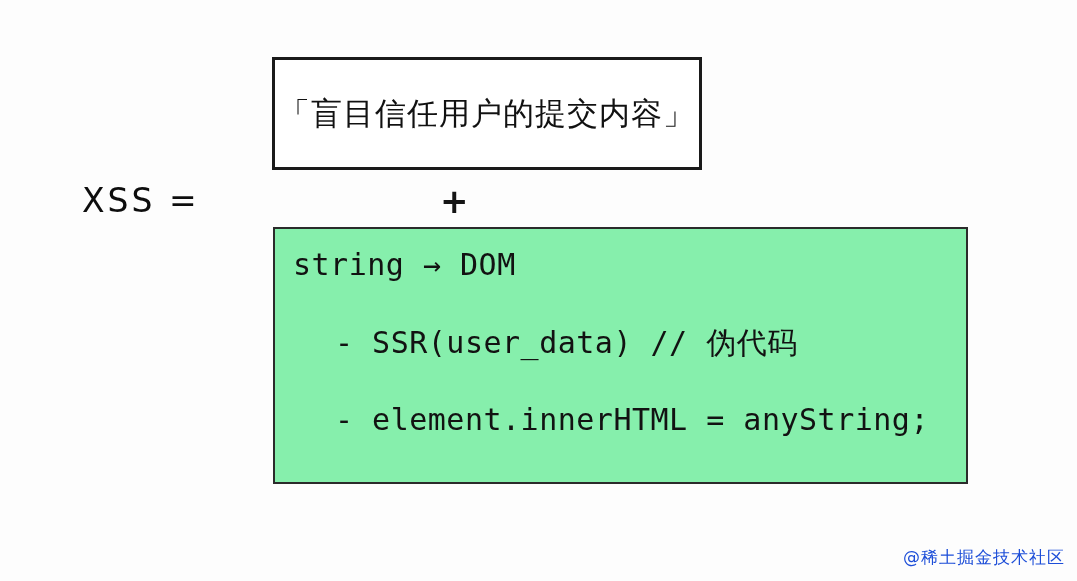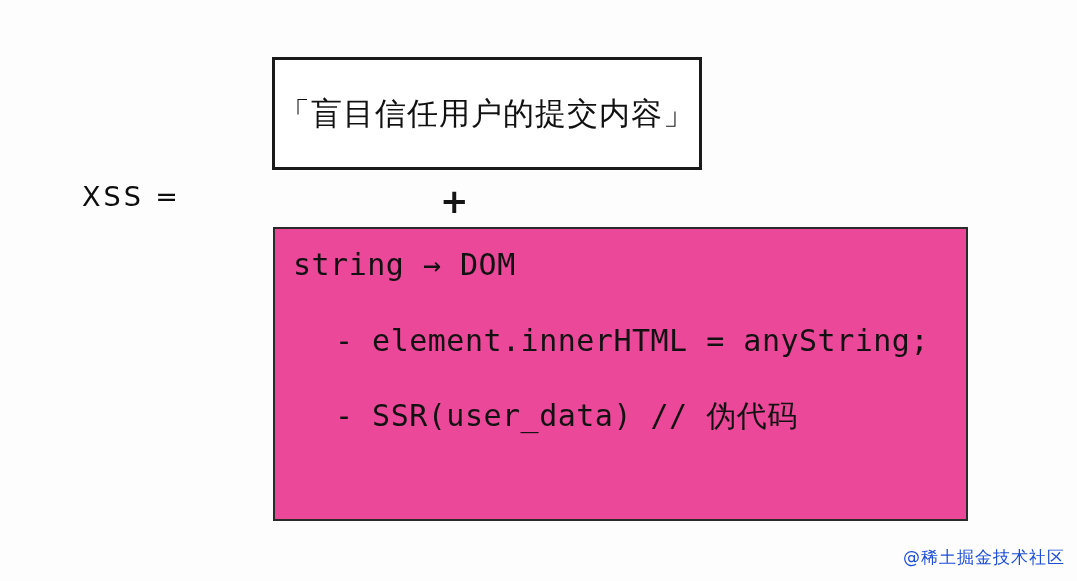--- a/index.html
+++ b/index.html
@@ -15,21 +15,21 @@
     font-family: "Liberation Sans", sans-serif;
     background: #fdfdfd;
   }
 
   
   #xss-label {
     position: absolute;
     left: 82px;
     top: 181px;
     font-family: "DejaVu Sans", sans-serif;
-    font-size: 27px;
+    font-size: 33px;
     letter-spacing: 3px;
     color: #0d0d0d;
     white-space: nowrap;
     font-weight: 400;
   }
 
   
   #plus-sign {
     position: absolute;
     left: 440px;
@@ -77,23 +77,23 @@
     color: #111111;
     white-space: nowrap;
   }
 
   
   #sink-box {
     position: absolute;
     left: 273px;
     top: 227px;
     width: 695px;
-    height: 294px;
+    height: 257px;
     box-sizing: border-box;
-    background: #ec4899;
+    background: #86efac;
     border: 2px solid #2b2b2b;
   }
   #sink-box::after {
     content: "";
     position: absolute;
     left: -1px;
     top: 1px;
     right: 1px;
     bottom: -1px;
     border: 1px solid #b9b9b9;
@@ -146,20 +146,20 @@
 
   <div id="plus-sign">+</div>
 
   <div id="trust-box">
     <div id="trust-box-text">「盲目信任用户的提交内容」</div>
   </div>
 
   <div id="sink-box">
     <div id="sink-lines">
       <div class="code-line code-head">string → DOM</div>
+      <div class="code-line code-item">- SSR(user_data) // 伪代码</div>
       <div class="code-line code-item">- element.innerHTML = anyString;</div>
-      <div class="code-line code-item">- SSR(user_data) // 伪代码</div>
     </div>
   </div>
 
   <div id="watermark">@稀土掘金技术社区</div>
 
 </div>
 
 </body></html>

